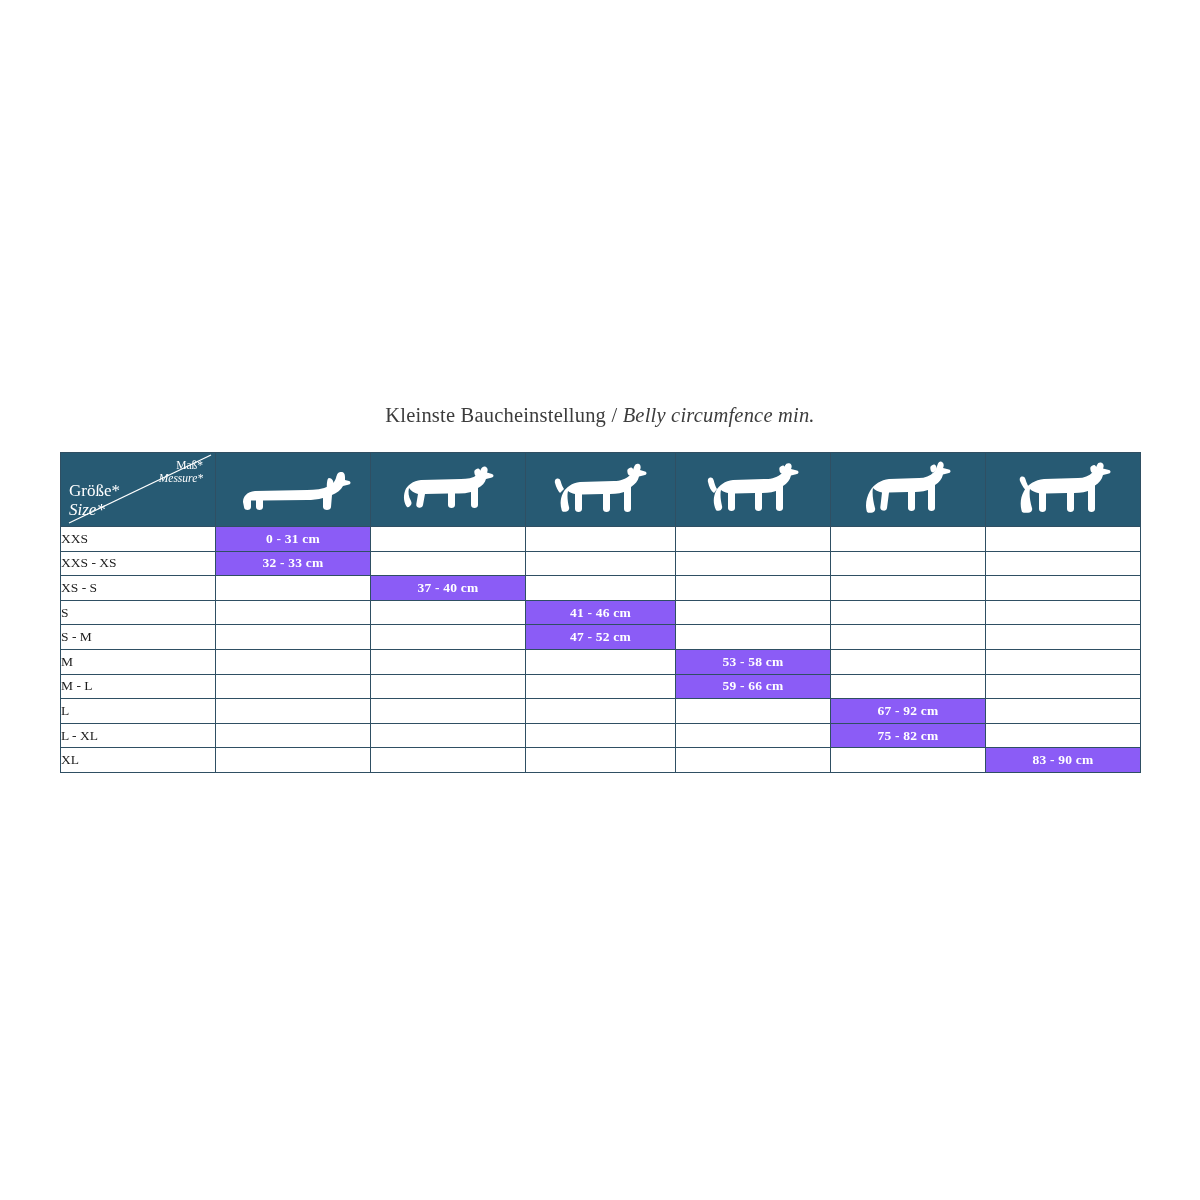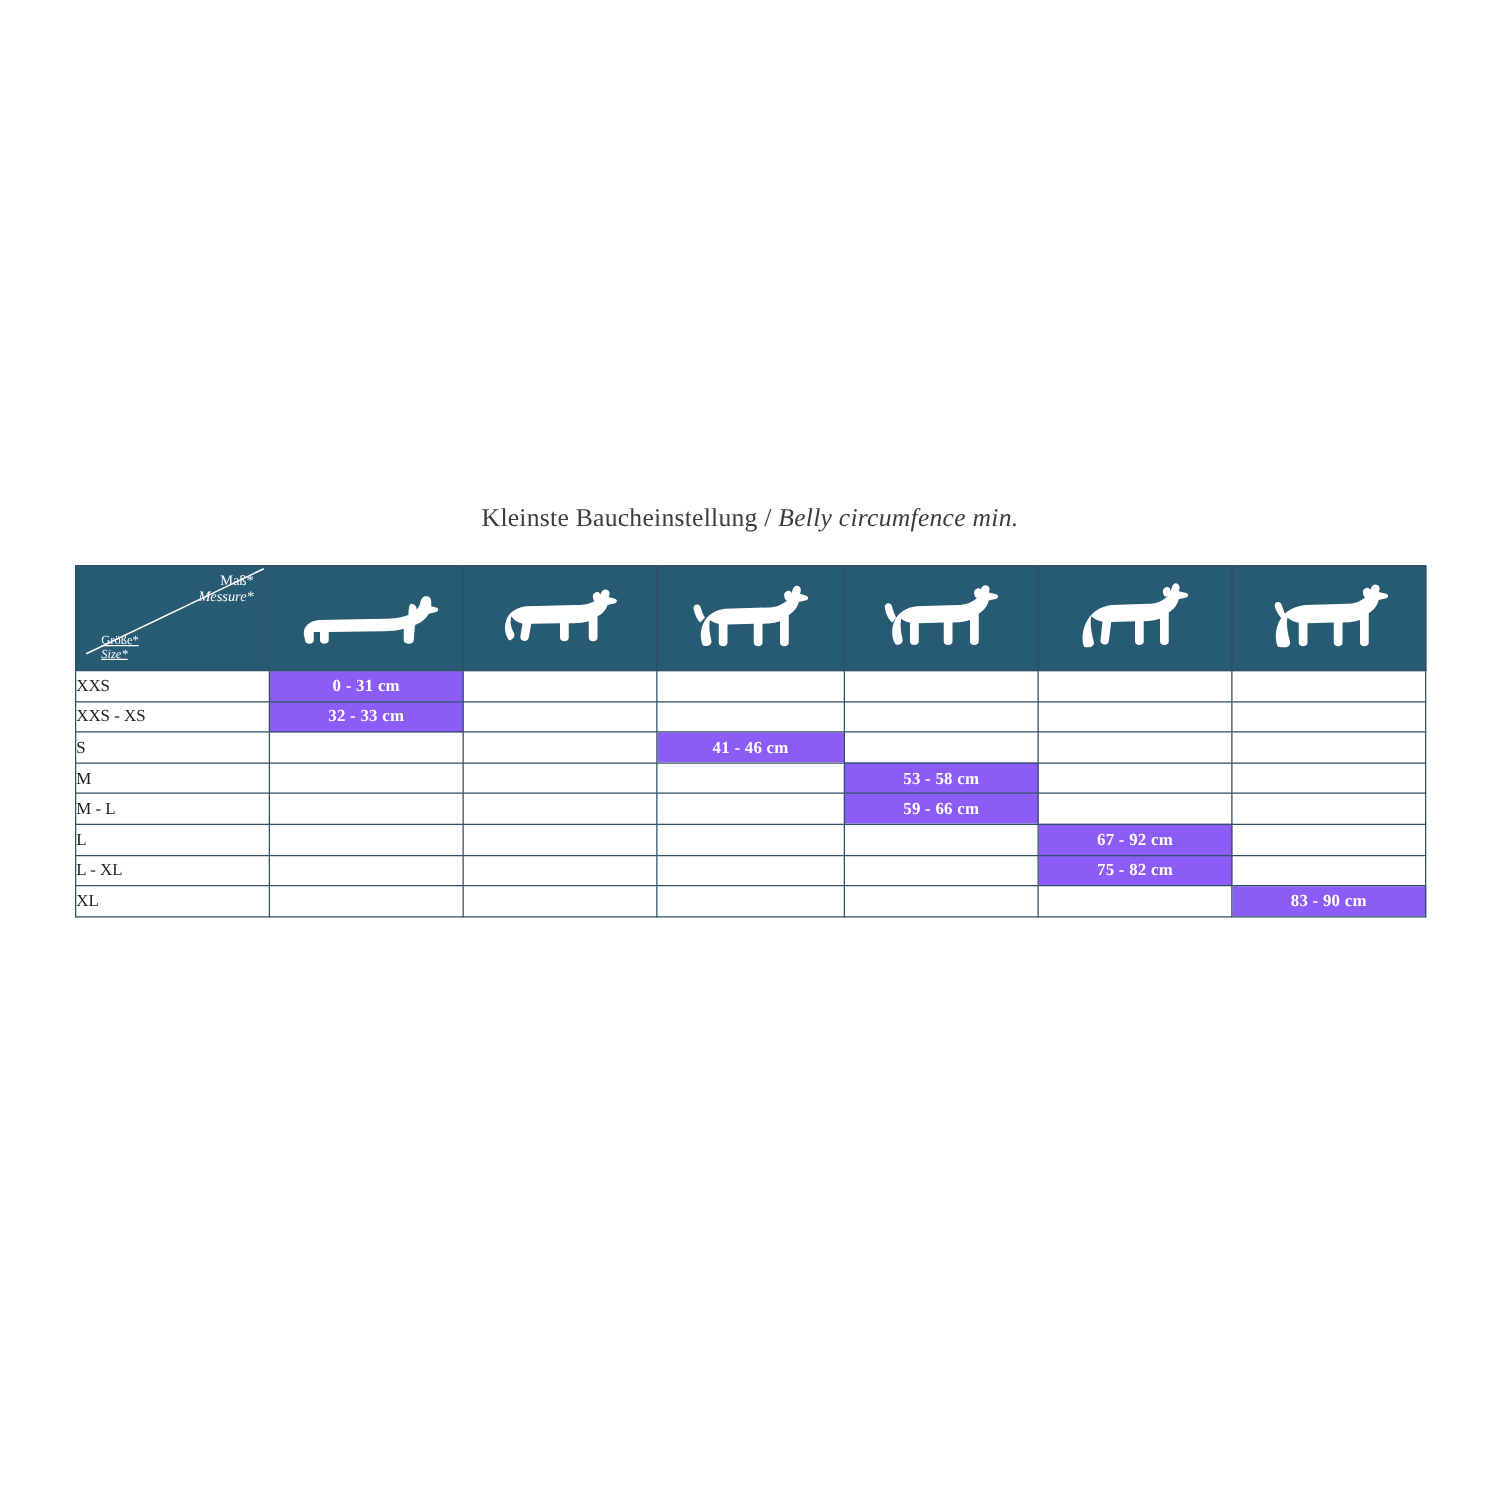--- a/index.html
+++ b/index.html
@@ -48,43 +48,42 @@
     width: 1080px;
     table-layout: fixed;
   }
   table.size-table td, table.size-table th {
     border: 1px solid #2f4f63;
     padding: 0;
     margin: 0;
   }
   
   .hdr {
-    background: #000000;
-    height: 84px;
+    background: #a16207;
+    height: 74px;
   }
   .hdr td { border-color: #275a73; }
   .corner {
     position: relative;
     background: #275a73;
     color: #ffffff;
   }
   .corner .diag {
     position: absolute;
     left: 0; top: 0; right: 0; bottom: 0;
     overflow: hidden;
   }
   .corner .diag svg { display: block; }
   .corner .lbl-size {
     position: absolute;
-    left: 20px;
+    left: 8px;
     bottom: 7px;
-    font-size: 10px;
+    font-size: 17px;
     line-height: 1.12;
     text-align: left;
-    text-decoration: underline;
   }
   .corner .lbl-size .it { font-style: italic; }
   .corner .lbl-meas {
     position: absolute;
     right: 12px;
     top: 6px;
     font-size: 11.5px;
     line-height: 1.12;
     text-align: right;
   }
@@ -228,31 +227,49 @@
         <td class="sizecell">XXS - XS</td>
         <td class="cell filled">32 - 33 cm</td>
         <td class="cell"></td>
         <td class="cell"></td>
         <td class="cell"></td>
         <td class="cell"></td>
         <td class="cell"></td>
       </tr>
 
 
+      <tr class="datarow">
+        <td class="sizecell">XS - S</td>
+        <td class="cell"></td>
+        <td class="cell filled">37 - 40 cm</td>
+        <td class="cell"></td>
+        <td class="cell"></td>
+        <td class="cell"></td>
+        <td class="cell"></td>
+      </tr>
 
       <tr class="datarow">
         <td class="sizecell">S</td>
         <td class="cell"></td>
         <td class="cell"></td>
         <td class="cell filled">41 - 46 cm</td>
         <td class="cell"></td>
         <td class="cell"></td>
         <td class="cell"></td>
       </tr>
 
+      <tr class="datarow">
+        <td class="sizecell">S - M</td>
+        <td class="cell"></td>
+        <td class="cell"></td>
+        <td class="cell filled">47 - 52 cm</td>
+        <td class="cell"></td>
+        <td class="cell"></td>
+        <td class="cell"></td>
+      </tr>
 
       <tr class="datarow">
         <td class="sizecell">M</td>
         <td class="cell"></td>
         <td class="cell"></td>
         <td class="cell"></td>
         <td class="cell filled">53 - 58 cm</td>
         <td class="cell"></td>
         <td class="cell"></td>
       </tr>

